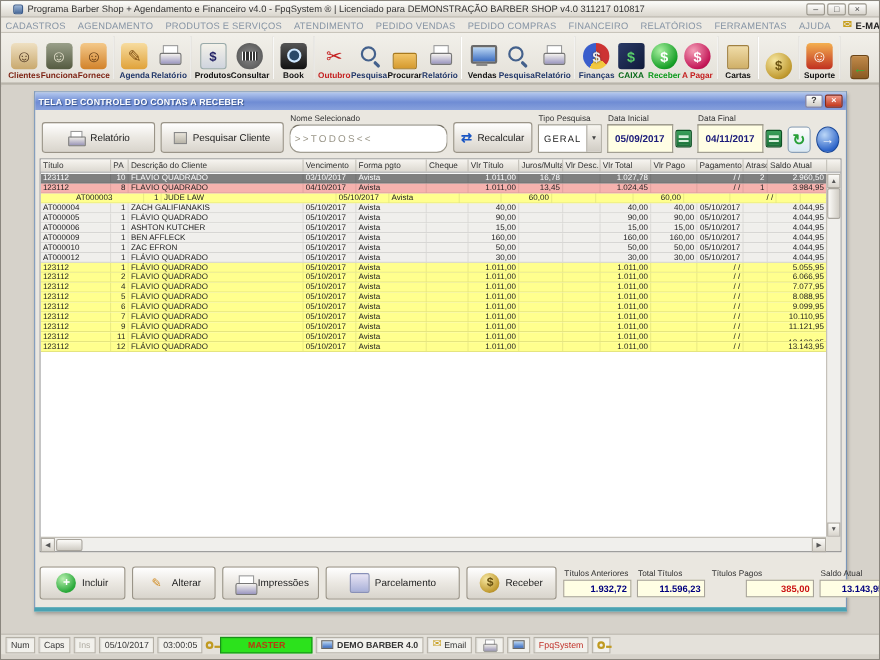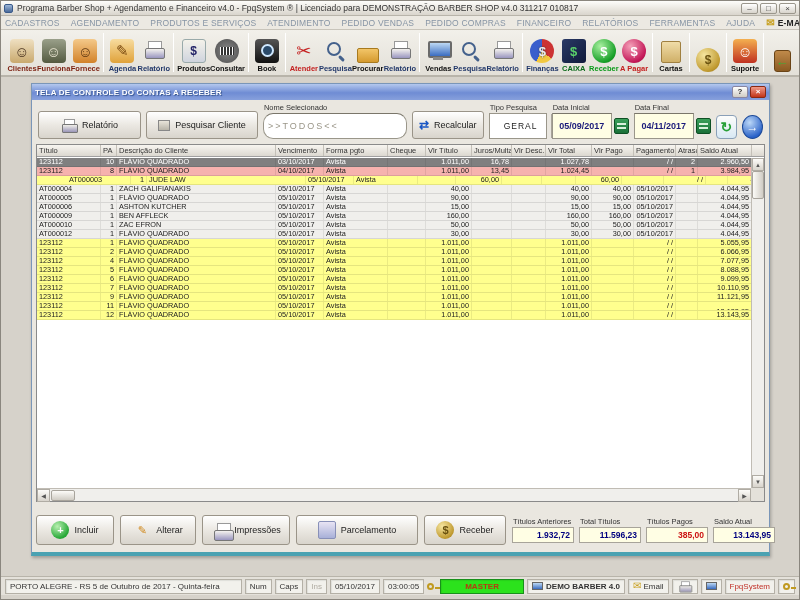--- a/index.html
+++ b/index.html
@@ -1,21 +1,21 @@
 <!DOCTYPE html>
 <html><head>
 <meta charset="utf-8">
 <style>
   * { margin:0; padding:0; box-sizing:border-box; font-family:"Liberation Sans", sans-serif; }
   html,body { width:800px; height:600px; overflow:hidden; }
   body { background:#d6d2ca; border:1px solid #8a867e; position:relative; font-size:9px; color:#222; }
 
   
   .titlebar { height:15px; background:linear-gradient(#fdfdfb,#e8e5de 60%,#d9d5cd); border-bottom:1px solid #b8b4aa;
-    display:flex; align-items:center; padding:0 3px; }
+    display:flex; align-items:center; padding:0 11px; }
   .app-icon { width:9px; height:9px; background:linear-gradient(#9db7d8,#4a6a9a); border:1px solid #3a5a8a; border-radius:2px; margin-right:4px; }
   .title-text { font-size:8.5px; color:#333; white-space:nowrap; overflow:hidden; flex:1; }
   .winbtns { display:flex; gap:2px; }
   .winbtn { width:17px; height:11px; font-size:8px; line-height:9px; text-align:center; color:#444;
     background:linear-gradient(#ffffff,#d8d4cc); border:1px solid #9a968c; border-radius:2px; cursor:default; }
 
   
   .menubar { height:14px; background:#ece9e2; border-bottom:1px solid #c8c4ba; display:flex; align-items:center; padding:0 4px; gap:11px; }
   .menu-item { font-size:8.5px; color:#8795a5; letter-spacing:.2px; white-space:nowrap; }
   .menu-item.email { color:#222; font-weight:bold; display:flex; align-items:center; gap:3px; }
@@ -78,21 +78,21 @@
   .mini-printer { width:16px; height:13px; position:relative; }
   .mini-printer::before { content:""; width:9px; height:5px; background:#fff; border:1px solid #999; position:absolute; top:0; left:3px; }
   .mini-printer::after { content:""; width:14px; height:7px; background:linear-gradient(#f0eee8,#9a96b8); border:1px solid #777; border-radius:1px; position:absolute; top:5px; left:1px; }
   .mini-grid { width:12px; height:11px; background:linear-gradient(#e8e4da,#b8b4a8); border:1px solid #888; }
   .swap-ic { color:#1a56c4; font-weight:bold; font-size:12px; }
   .fgroup { display:flex; flex-direction:column; gap:1px; }
   .flabel { font-size:7.5px; color:#333; padding-left:1px; white-space:nowrap; }
   .tinput { background:#fffee4; border:1px solid #9a968a; border-top-color:#7a766a; height:26px; display:flex; align-items:center; padding:0 4px; }
   .name-input { width:144px; color:#9a9688; letter-spacing:2px; font-size:9px;border-radius:10px; }
   .combo { width:58px; height:26px; background:#fff; border:1px solid #9a968a; display:flex; align-items:center; }
-  .combo-text { flex:1; padding:0 14px; font-size:8.5px; letter-spacing:1px; color:#222; }
+  .combo-text { flex:1; padding:0 5px; font-size:8.5px; letter-spacing:1px; color:#222; }
   .combo-arrow { width:13px; height:100%; background:linear-gradient(#f8f6f0,#d0ccc4); border-left:1px solid #a8a49a;
     font-size:6px; display:flex; align-items:center; justify-content:center; color:#444; }
   .date-wrap { display:flex; align-items:center; gap:2px; }
   .date-input { width:60px; height:26px; justify-content:center; font-weight:bold; color:#1a1a7a; font-size:9px; }
   .cal-ic { width:15px; height:16px; background:linear-gradient(#3aa05a,#1a7038); border:1px solid #0e5024; border-radius:2px; position:relative; }
   .cal-ic::after { content:""; position:absolute; inset:4px 2px 2px; background:repeating-linear-gradient(#d8f0dc 0 2px,transparent 2px 4px); }
   .round-ic { width:24px; height:24px; display:flex; align-items:center; justify-content:center; }
   .refresh-ic { background:linear-gradient(#fdfdfb,#d8e8f4); border:1px solid #8aa0b8; border-radius:4px; color:#28a038; font-weight:bold; font-size:14px; }
   .goarrow-ic { background:radial-gradient(circle at 35% 30%,#bcd8f8,#2a62c8 75%); border:1px solid #1a4898; border-radius:50%; color:#fff; font-weight:bold; font-size:12px; }
 
@@ -204,21 +204,21 @@
       <span class="tb-lb" style="color: rgb(17, 17, 17);">Consultar</span>
     </div>
     <div class="tb-sep"></div>
     <div class="tb-item">
       <span class="tb-ic icon--camera-icon"></span>
       <span class="tb-lb" style="color: rgb(17, 17, 17);">Book</span>
     </div>
     <div class="tb-sep"></div>
     <div class="tb-item">
       <span class="tb-ic icon--scissors-icon">✂</span>
-      <span class="tb-lb" style="color: rgb(196, 32, 32);">Atender</span>
+      <span class="tb-lb" style="color: rgb(196, 32, 32);">Outubro</span>
     </div>
     <div class="tb-item">
       <span class="tb-ic icon--search-icon"></span>
       <span class="tb-lb" style="color: rgb(34, 56, 106);">Pesquisa</span>
     </div>
     <div class="tb-item">
       <span class="tb-ic icon--folder-icon"></span>
       <span class="tb-lb" style="color: rgb(17, 17, 17);">Procurar</span>
     </div>
     <div class="tb-item">
@@ -675,33 +675,32 @@
           <div class="total-g">
             <span class="flabel">Títulos Anteriores</span>
             <div class="total-v" style="color: rgb(0, 0, 127);">1.932,72</div>
           </div>
           <div class="total-g">
             <span class="flabel">Total Títulos</span>
             <div class="total-v" style="color: rgb(0, 0, 127);">11.596,23</div>
           </div>
           <div class="total-g">
             <span class="flabel">Títulos Pagos</span>
-            <div class="total-v" style="color: rgb(204, 17, 17);">385,00</div>
+            <div class="total-v" style="color: rgb(204, 17, 17); margin-left: 32px;">385,00</div>
           </div>
           <div class="total-g">
             <span class="flabel">Saldo Atual</span>
             <div class="total-v" style="color: rgb(0, 0, 127);">13.143,95</div>
           </div>
         </div>
     </div>
   </div>
 </div>
 
 <div class="statusbar">
-  <div class="sseg loc">PORTO ALEGRE - RS  5 de Outubro de 2017 - Quinta-feira</div>
   <div class="sseg">Num</div>
   <div class="sseg">Caps</div>
   <div class="sseg dis">Ins</div>
   <div class="sseg">05/10/2017</div>
   <div class="sseg">03:00:05</div>
   <span class="key-ic"></span>
   <div class="sseg master-box">MASTER</div>
   <div class="sseg" style="font-weight:bold;">
     <span class="mini-mon"></span>
     <span>DEMO BARBER 4.0</span>

